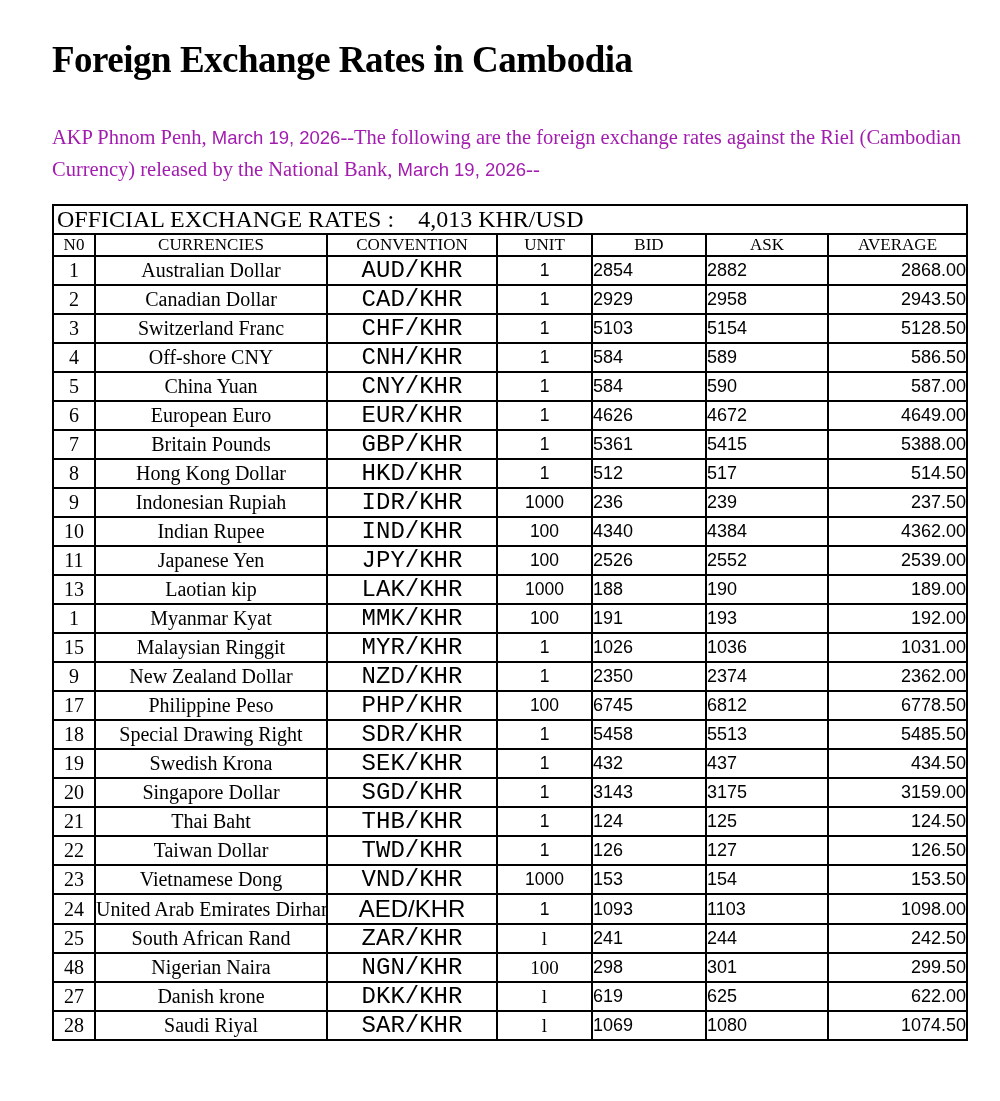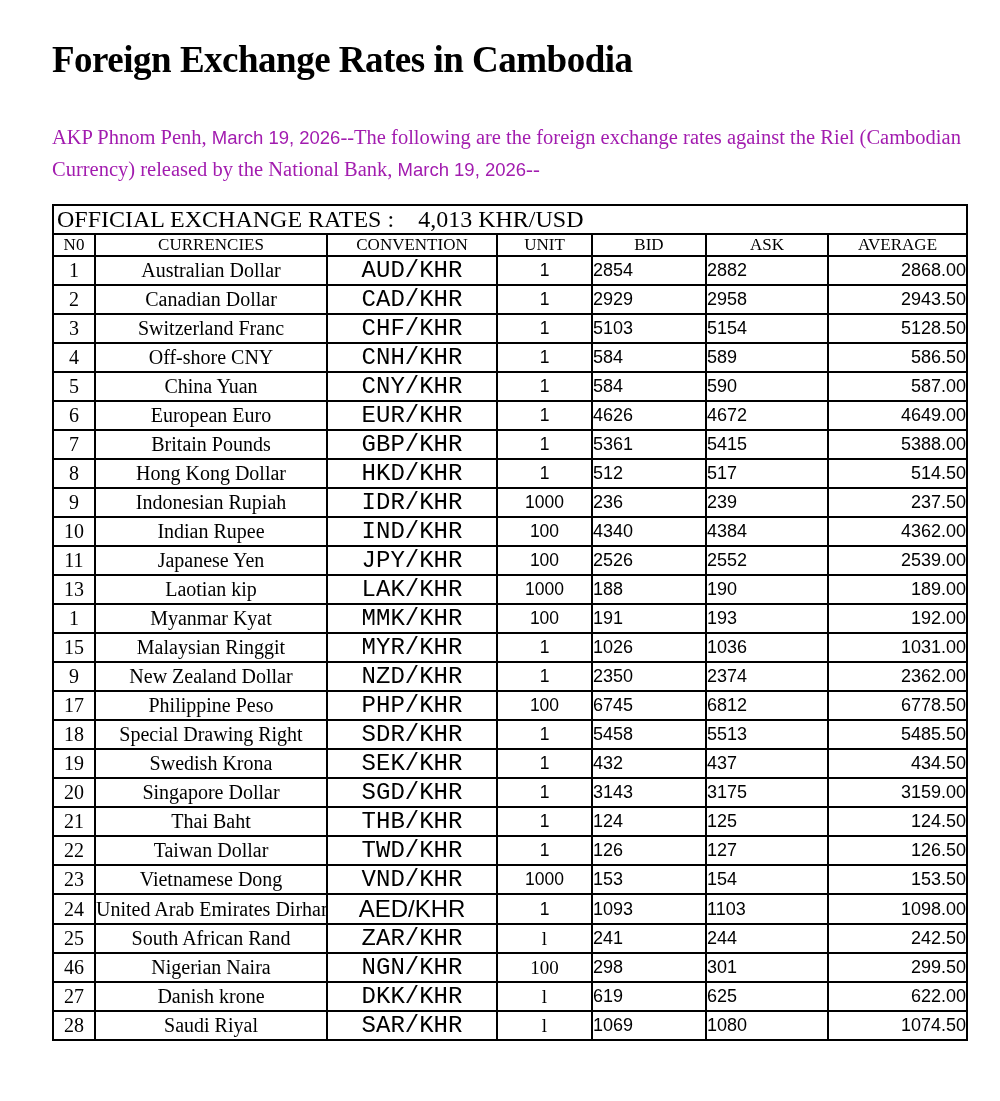--- a/index.html
+++ b/index.html
@@ -326,21 +326,21 @@
         <tr class="serif-unit">
     <td class="c-no">25</td>
     <td class="c-cur">South African Rand</td>
     <td class="c-conv">ZAR/KHR</td>
     <td class="c-unit">l</td>
     <td class="c-bid">241</td>
     <td class="c-ask">244</td>
     <td class="c-avg">242.50</td>
   </tr>
         <tr class="serif-unit">
-    <td class="c-no">46</td>
+    <td class="c-no">48</td>
     <td class="c-cur">Nigerian Naira</td>
     <td class="c-conv">NGN/KHR</td>
     <td class="c-unit">100</td>
     <td class="c-bid">298</td>
     <td class="c-ask">301</td>
     <td class="c-avg">299.50</td>
   </tr>
         <tr class="serif-unit">
     <td class="c-no">27</td>
     <td class="c-cur">Danish krone</td>

